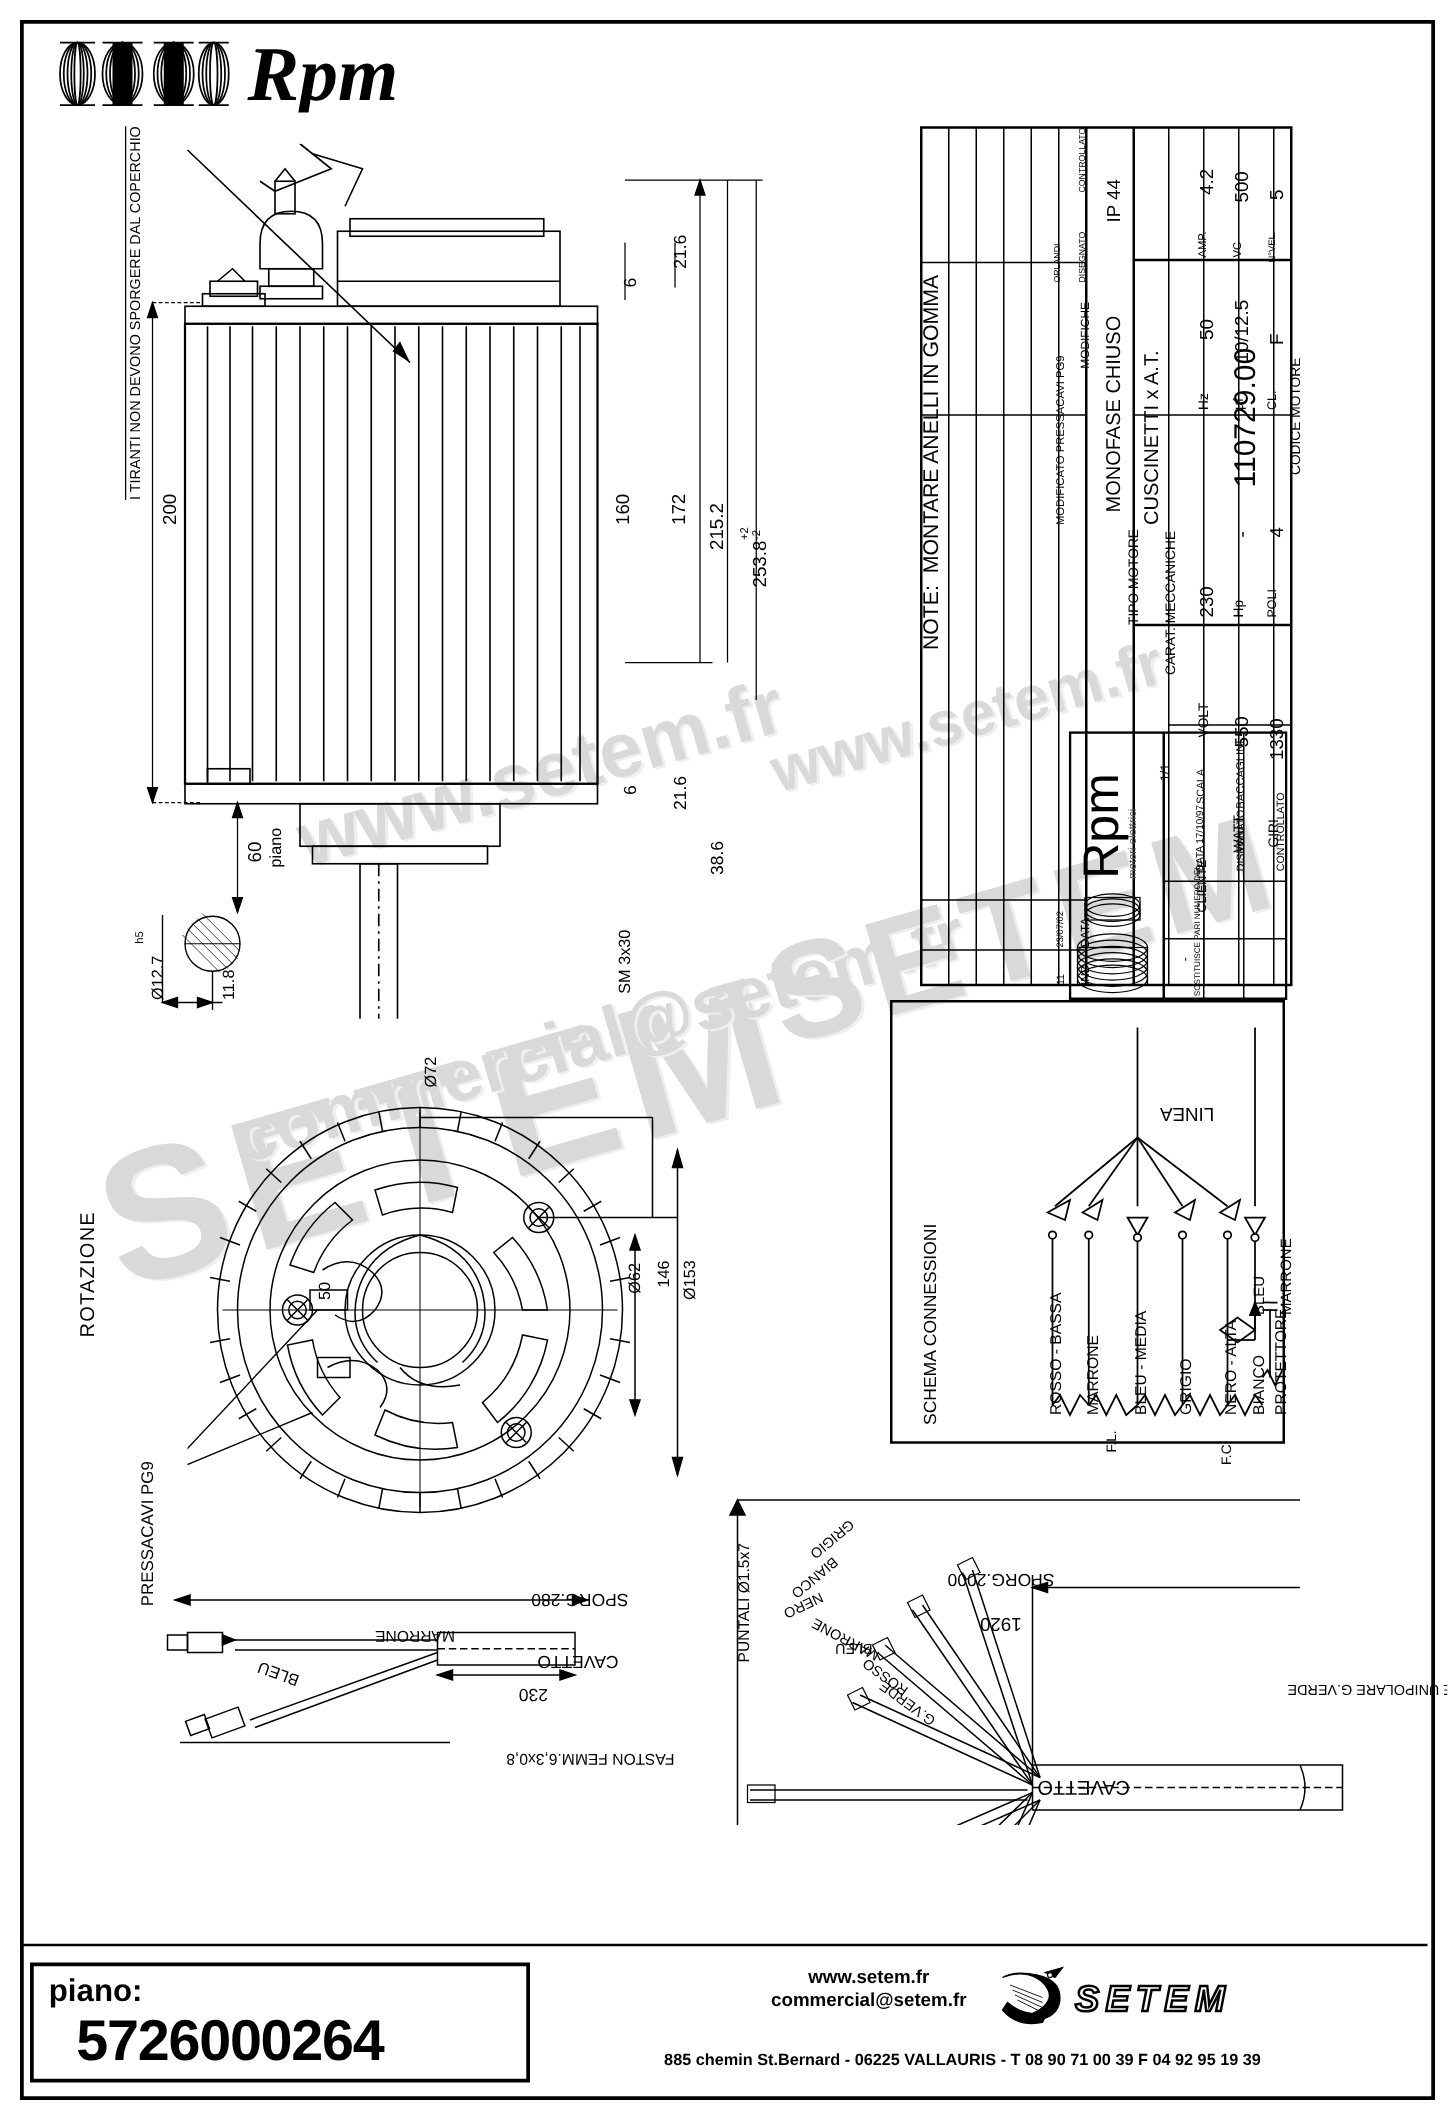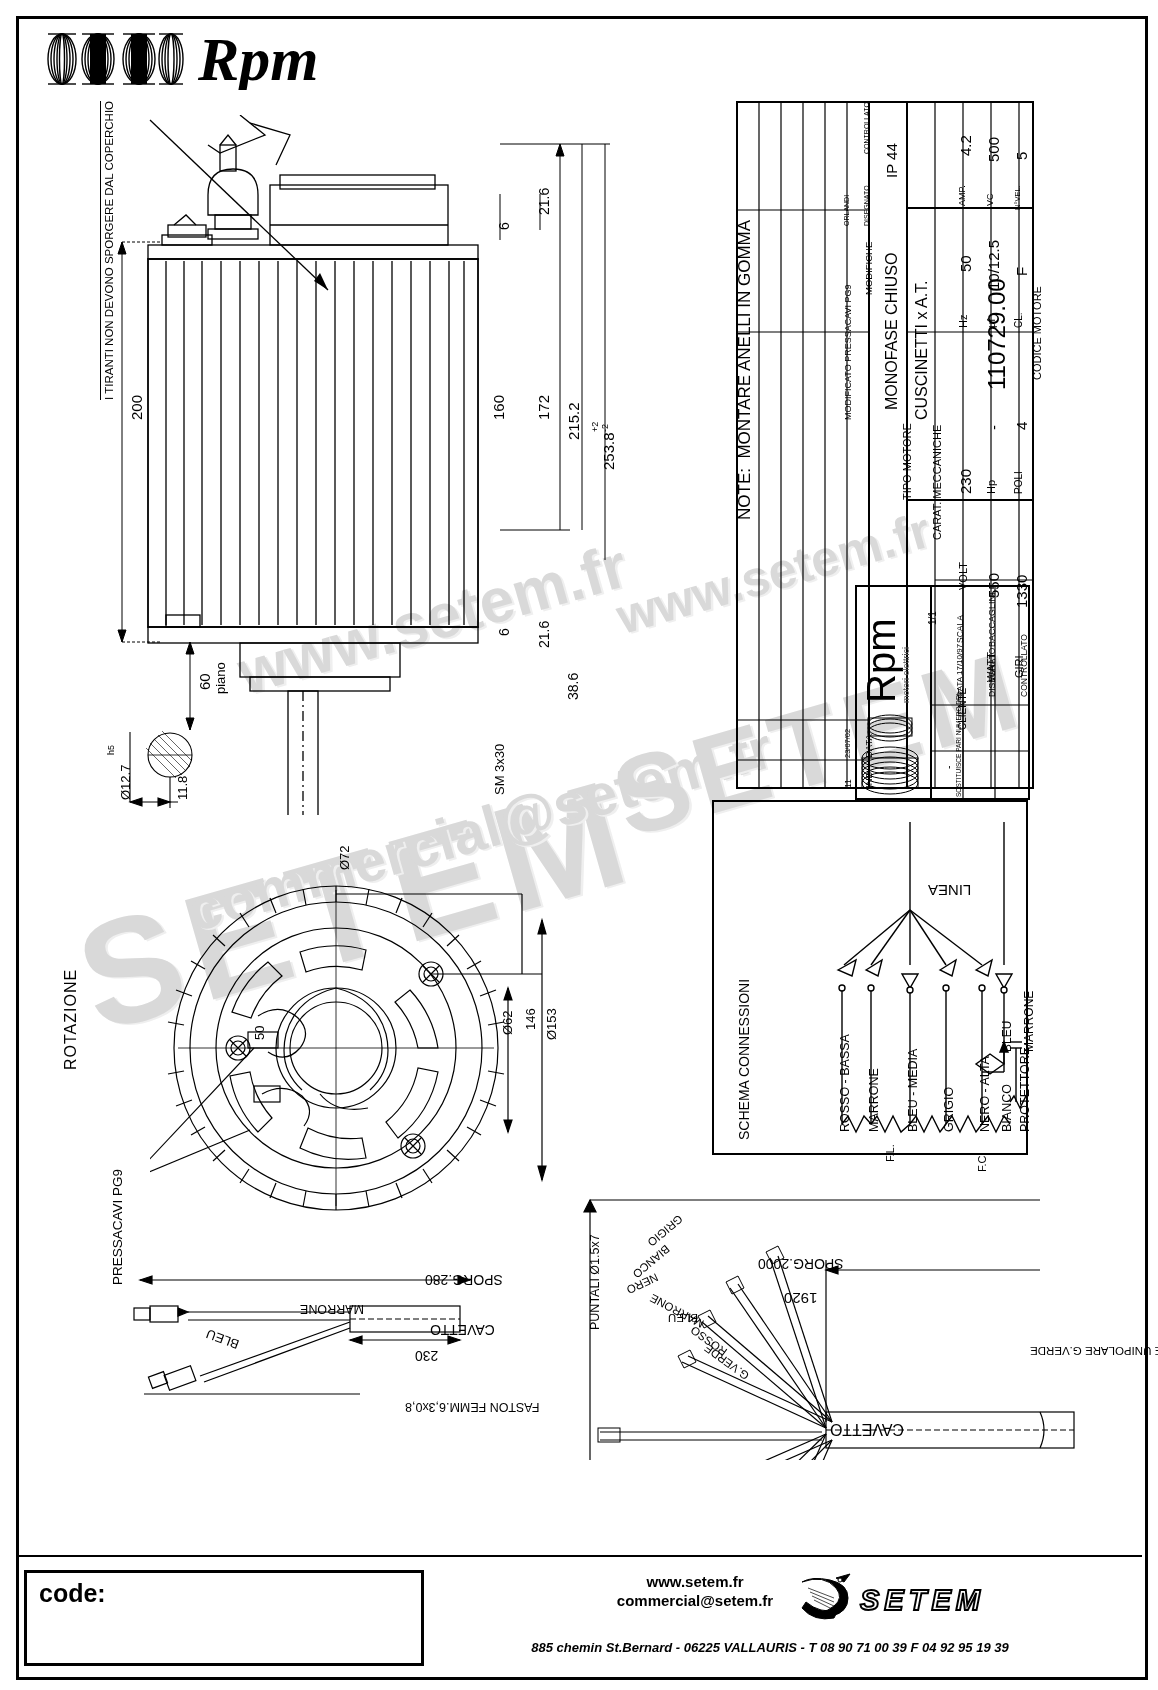--- a/index.html
+++ b/index.html
@@ -31,21 +31,21 @@
 
   
   #schema{position:absolute;left:712px;top:800px;width:316px;height:355px;border:2.5px solid #000;box-sizing:border-box;}
 
   
   #footer-code{position:absolute;left:24px;top:1570px;width:400px;height:96px;border:3px solid #000;box-sizing:border-box;}
   #codeLabel{position:absolute;left:12px;top:6px;font-size:25px;font-weight:bold;}
   #codeNum{position:absolute;left:34px;top:32px;font-size:46px;font-weight:bold;letter-spacing:-1px;}
   #footer-contact{position:absolute;left:455px;top:1572px;width:480px;text-align:center;}
   .fline{font-size:15px;font-weight:bold;line-height:19px;}
-  #footer-addr{position:absolute;left:430px;top:1640px;width:680px;text-align:center;font-size:13px;font-weight:bold;font-style:italic;}
+  #footer-addr{position:absolute;left:430px;top:1640px;width:680px;text-align:center;font-size:13px;font-weight:bold;}
   #setem-logo{position:absolute;left:790px;top:1572px;width:250px;height:52px;}
   #setem-word{position:absolute;left:860px;top:1584px;font-size:29px;font-weight:bold;letter-spacing:5px;
       color:#fff;-webkit-text-stroke:2px #000;font-style:italic;}
 </style>
 </head>
 <body>
 
 <div id="sheet">
 
   <div class="frame" style="left:16px;top:16px;width:1126px;height:1658px;"></div>
@@ -619,21 +619,22 @@
   <div class="t r180" style="left:425px;top:1272px;font-size:14px;">SPORG.280</div>
   <div class="t r180" style="left:300px;top:1302px;font-size:12.5px;">MARRONE</div>
   <div class="t r180" style="left:430px;top:1322px;font-size:14px;">CAVETTO</div>
   <div class="t" style="left:236px;top:1352px;font-size:13px;transform:rotate(200deg);transform-origin:0 0;">BLEU</div>
   <div class="t r180" style="left:415px;top:1348px;font-size:14px;">230</div>
   <div class="t r180" style="left:405px;top:1400px;font-size:12.5px;">FASTON FEMM.6,3x0,8</div>
 
   <div class="thin hline2" style="left:16px;top:1555px;width:1126px;height:2px;"></div>
 
   <div id="footer-code">
-    <div id="codeLabel">code:</div>
+    <div id="codeLabel">piano:</div>
+    <div id="codeNum">5726000264</div>
   </div>
 
   <div id="footer-contact">
     <div class="fline">www.setem.fr</div>
     <div class="fline">commercial@setem.fr</div>
   </div>
 
   <div id="setem-logo">
     <svg width="250" height="52" viewBox="0 0 250 52">
       <g fill="#000" stroke="#000">

